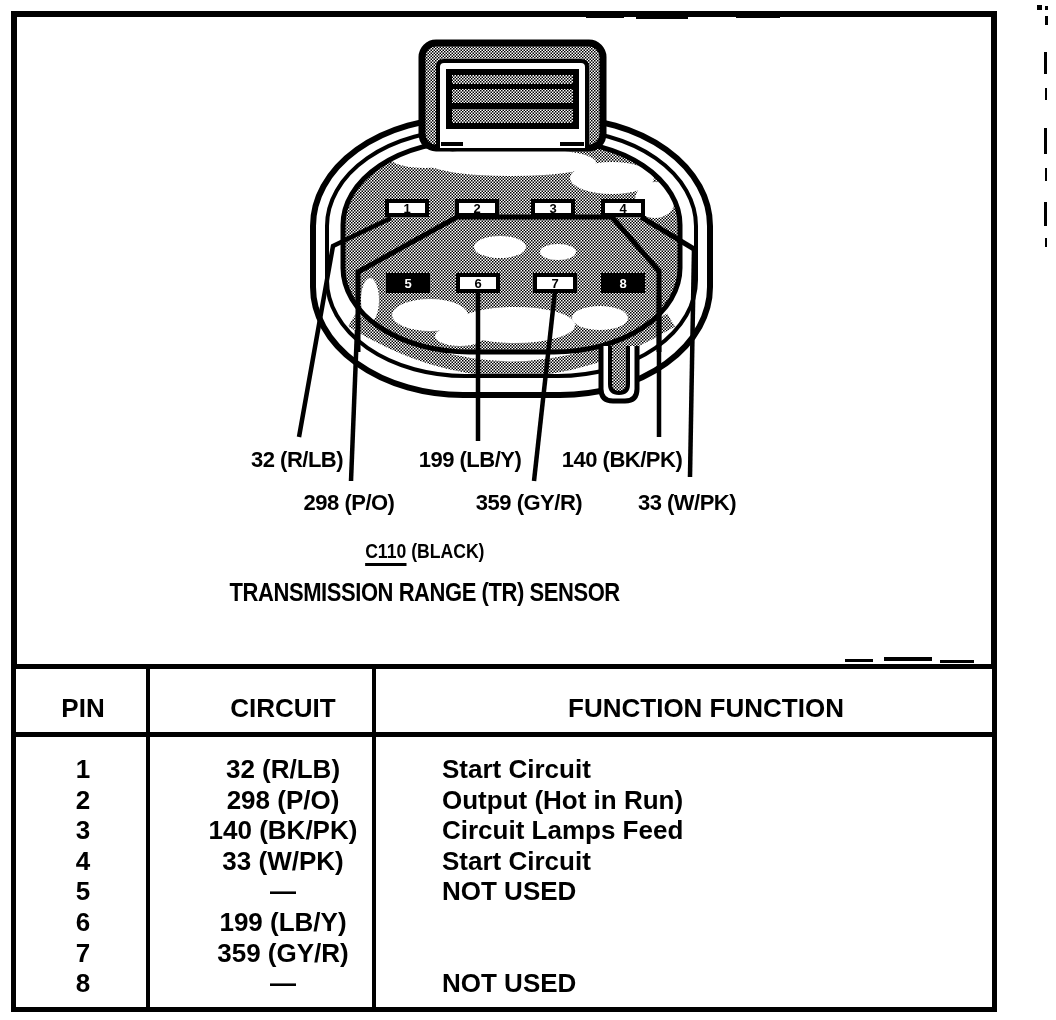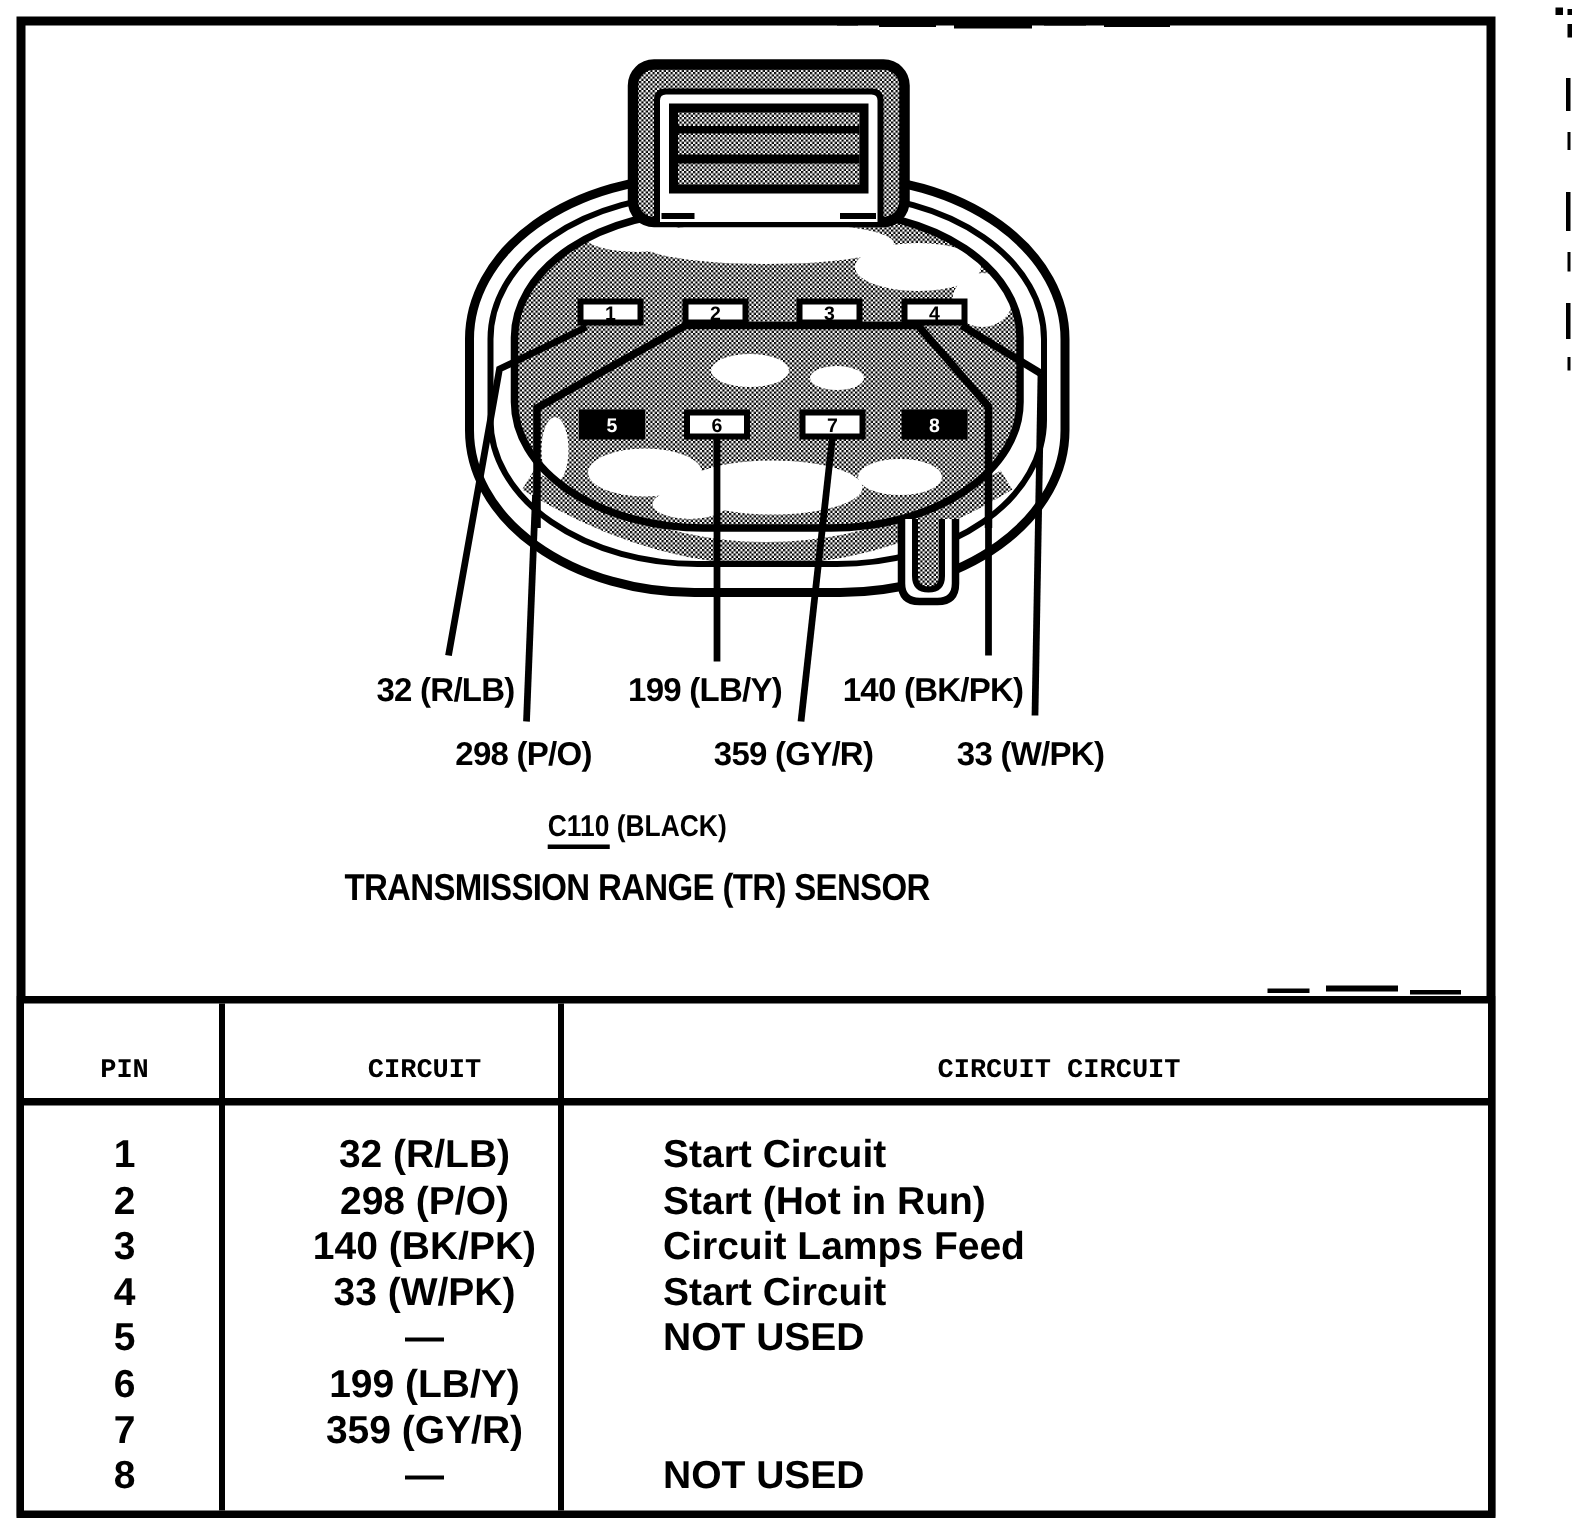--- a/index.html
+++ b/index.html
@@ -18,21 +18,21 @@
 
   
   .pin-table {
     position:absolute; left:11px; top:664px; width:986px; height:348px;
     border:5px solid #000; box-sizing:border-box; background:#fff;
   }
   .vline { position:absolute; top:0; bottom:0; width:4px; background:#000; }
   .vline1 { left:130px; }
   .vline2 { left:356px; }
   .thead { display:flex; height:68px; box-sizing:border-box; border-bottom:5px solid #000; align-items:flex-end; }
-  .th { font-size:18px; font-weight:700; padding-bottom:8px;font-family:Liberation Mono, monospace; }
+  .th { font-size:26px; font-weight:700; padding-bottom:8px; }
   .tbody { padding-top:17px; }
   .tr { display:flex; height:30.6px; }
   .td { font-size:26px; font-weight:700; line-height:30.6px; }
   .col-pin { width:134px; text-align:center; }
   .col-circuit { width:270px; text-align:center; padding-right:4px; box-sizing:border-box; }
   .col-function { flex:1; padding-left:22px; }
   .th.col-function { text-align:center; padding-left:0; }
 </style>
 </head>
 <body>
@@ -169,33 +169,33 @@
     <div class="title2"><span class="tscale">TRANSMISSION RANGE (TR) SENSOR</span></div>
   </div>
 
   <div class="pin-table">
     <div class="vline vline1"></div>
     <div class="vline vline2"></div>
 
     <div class="thead">
       <div class="th col-pin">PIN</div>
       <div class="th col-circuit">CIRCUIT</div>
-      <div class="th col-function">CIRCUIT CIRCUIT</div>
+      <div class="th col-function">FUNCTION FUNCTION</div>
     </div>
 
     <div class="tbody">
       <div class="tr">
         <div class="td col-pin">1</div>
         <div class="td col-circuit">32 (R/LB)</div>
         <div class="td col-function">Start Circuit</div>
       </div>
       <div class="tr">
         <div class="td col-pin">2</div>
         <div class="td col-circuit">298 (P/O)</div>
-        <div class="td col-function">Start (Hot in Run)</div>
+        <div class="td col-function">Output (Hot in Run)</div>
       </div>
       <div class="tr">
         <div class="td col-pin">3</div>
         <div class="td col-circuit">140 (BK/PK)</div>
         <div class="td col-function">Circuit Lamps Feed</div>
       </div>
       <div class="tr">
         <div class="td col-pin">4</div>
         <div class="td col-circuit">33 (W/PK)</div>
         <div class="td col-function">Start Circuit</div>

